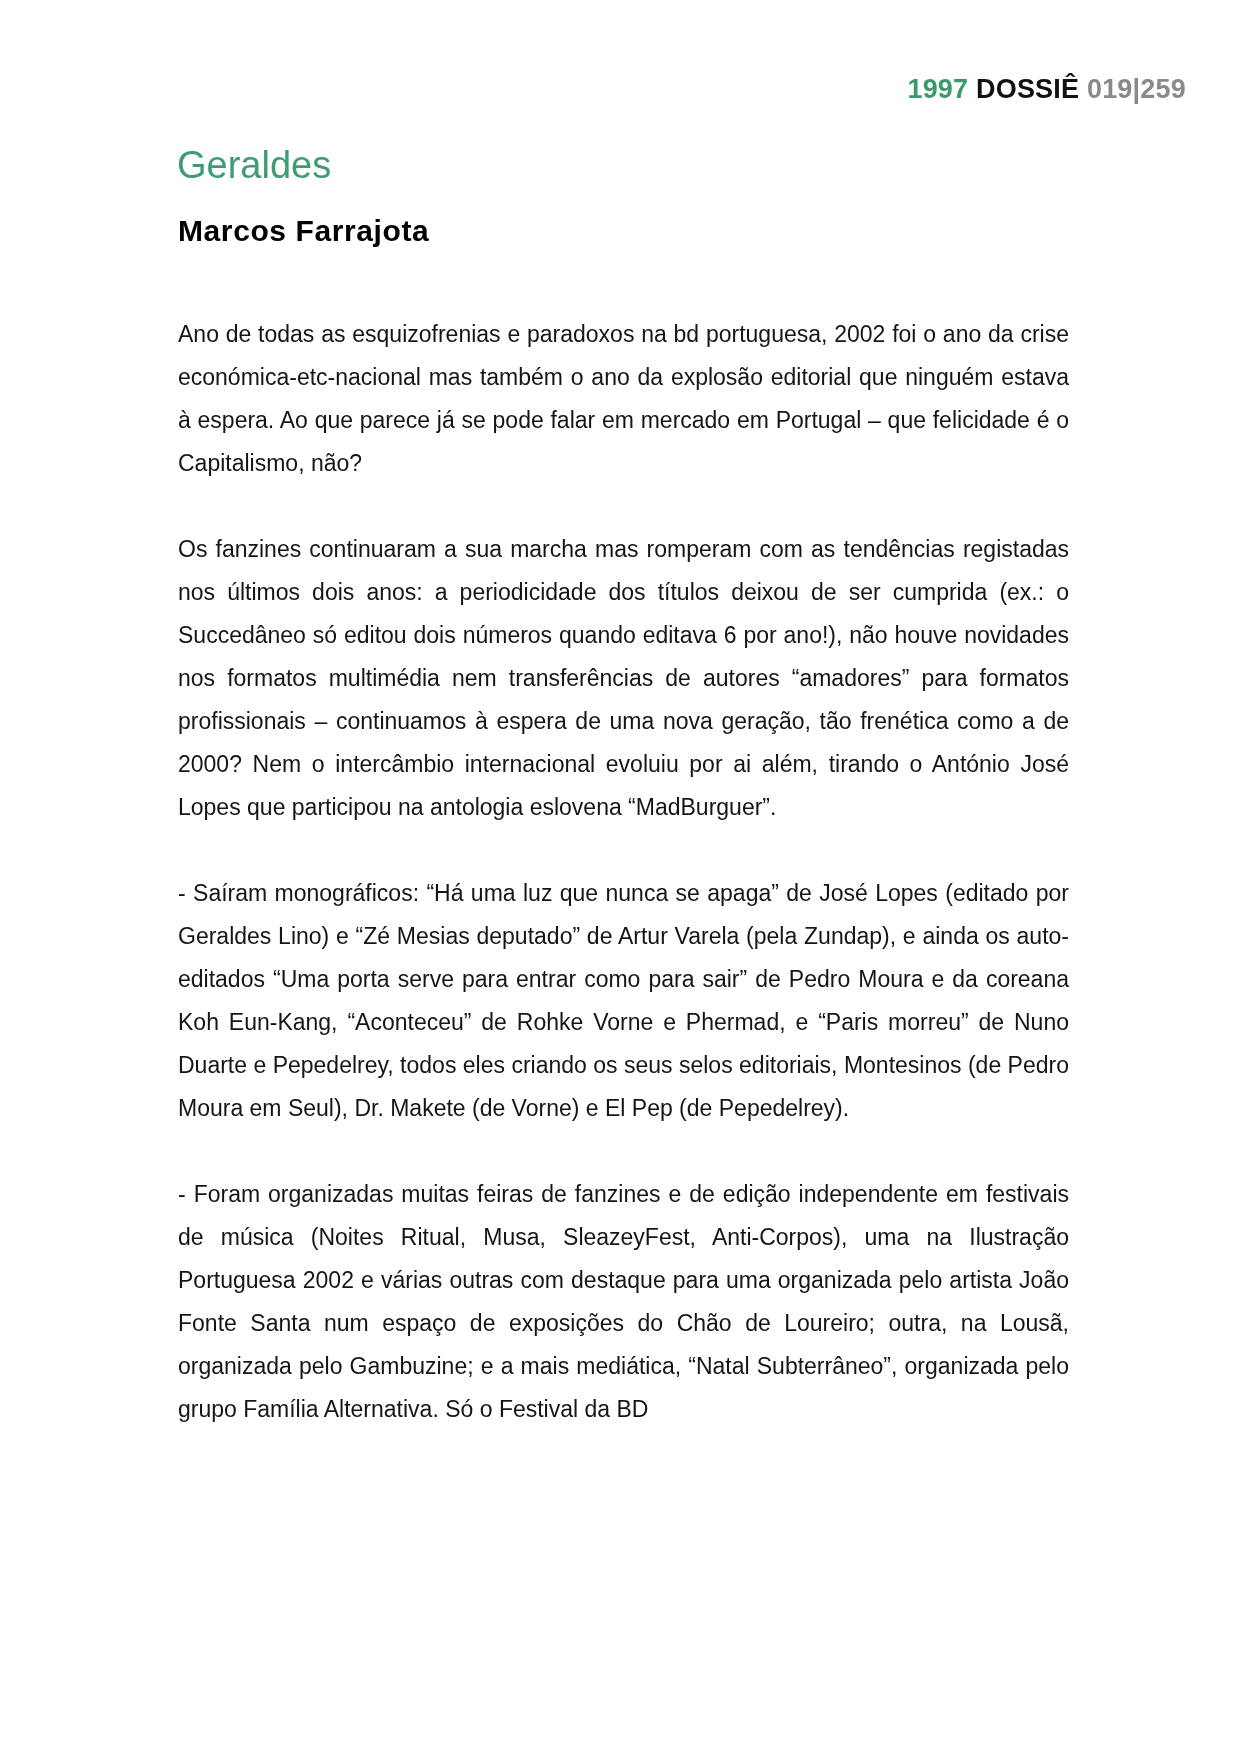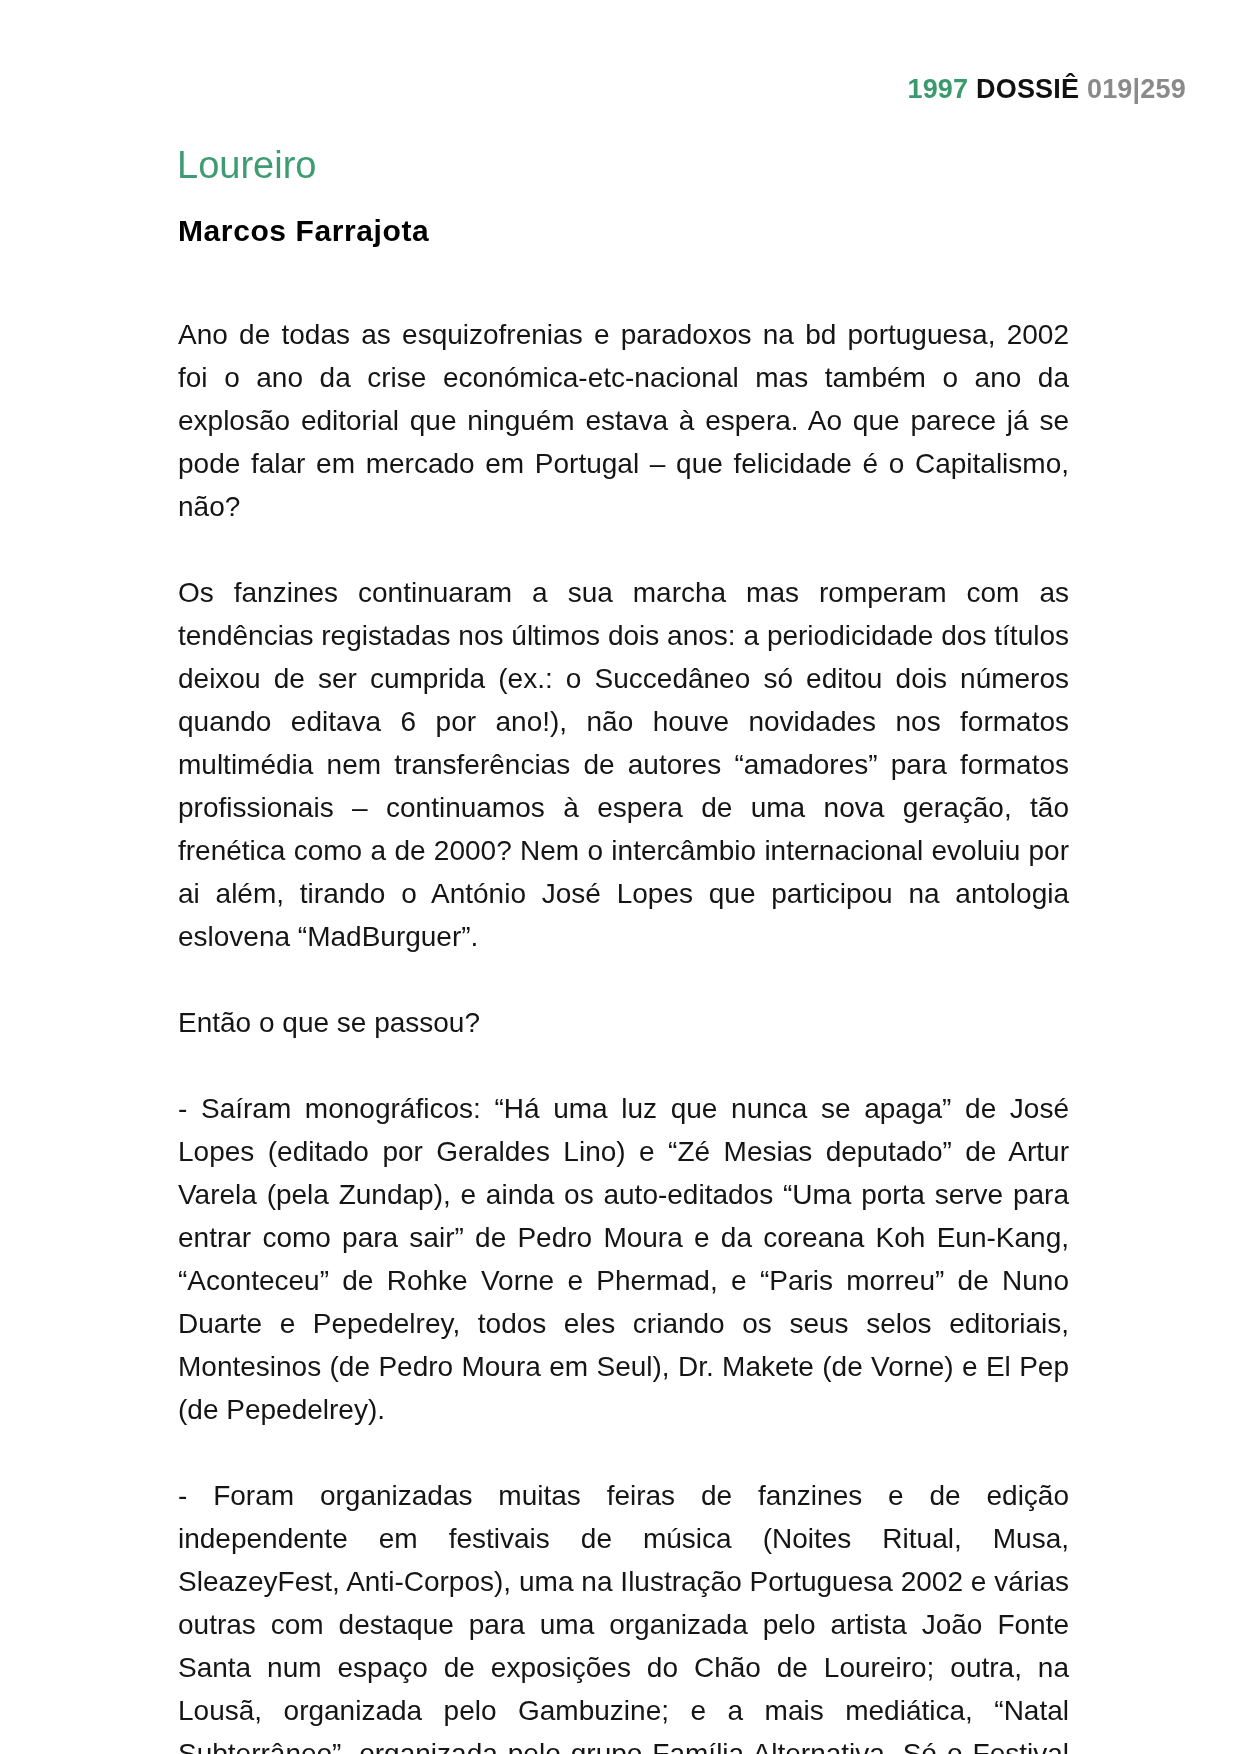--- a/index.html
+++ b/index.html
@@ -49,42 +49,41 @@
     letter-spacing: 0.6px;
     line-height: 1;
   }
   .body-text {
     position: absolute;
     left: 178px;
     top: 313px;
     width: 891px;
   }
   .para {
-    font-size: 28px;
+    font-size: 23px;
     line-height: 43px;
     text-align: justify;
     margin: 0 0 43px 0;
     color: #151515;
   }
   .para.last {
     margin-bottom: 0;
   }
 </style>
 </head>
 <body>
 
 <div class="header">
   <span class="year">1997</span>
   <span class="dossie">DOSSIÊ</span>
   <span class="pages">019|259</span>
 </div>
 
-<h1 class="title">Loureiro</h1>
+<h1 class="title">Geraldes</h1>
 
 <h2 class="author">Marcos Farrajota</h2>
 
 <div class="body-text">
   <p class="para">Ano de todas as esquizofrenias e paradoxos na bd portuguesa, 2002 foi o ano da crise económica-etc-nacional mas também o ano da explosão editorial que ninguém estava à espera. Ao que parece já se pode falar em mercado em Portugal – que felicidade é o Capitalismo, não?</p>
   <p class="para">Os fanzines continuaram a sua marcha mas romperam com as tendências registadas nos últimos dois anos: a periodicidade dos títulos deixou de ser cumprida (ex.: o Succedâneo só editou dois números quando editava 6 por ano!), não houve novidades nos formatos multimédia nem transferências de autores “amadores” para formatos profissionais – continuamos à espera de uma nova geração, tão frenética como a de 2000? Nem o intercâmbio internacional evoluiu por ai além, tirando o António José Lopes que participou na antologia eslovena “MadBurguer”.</p>
-  <p class="para">Então o que se passou?</p>
   <p class="para">- Saíram monográficos: “Há uma luz que nunca se apaga” de José Lopes (editado por Geraldes Lino) e “Zé Mesias deputado” de Artur Varela (pela Zundap), e ainda os auto-editados “Uma porta serve para entrar como para sair” de Pedro Moura e da coreana Koh Eun-Kang, “Aconteceu” de Rohke Vorne e Phermad, e “Paris morreu” de Nuno Duarte e Pepedelrey, todos eles criando os seus selos editoriais, Montesinos (de Pedro Moura em Seul), Dr. Makete (de Vorne) e El Pep (de Pepedelrey).</p>
   <p class="para last">- Foram organizadas muitas feiras de fanzines e de edição independente em festivais de música (Noites Ritual, Musa, SleazeyFest, Anti-Corpos), uma na Ilustração Portuguesa 2002 e várias outras com destaque para uma organizada pelo artista João Fonte Santa num espaço de exposições do Chão de Loureiro; outra, na Lousã, organizada pelo Gambuzine; e a mais mediática, “Natal Subterrâneo”, organizada pelo grupo Família Alternativa. Só o Festival da BD</p>
 </div>
 
 </body></html>

